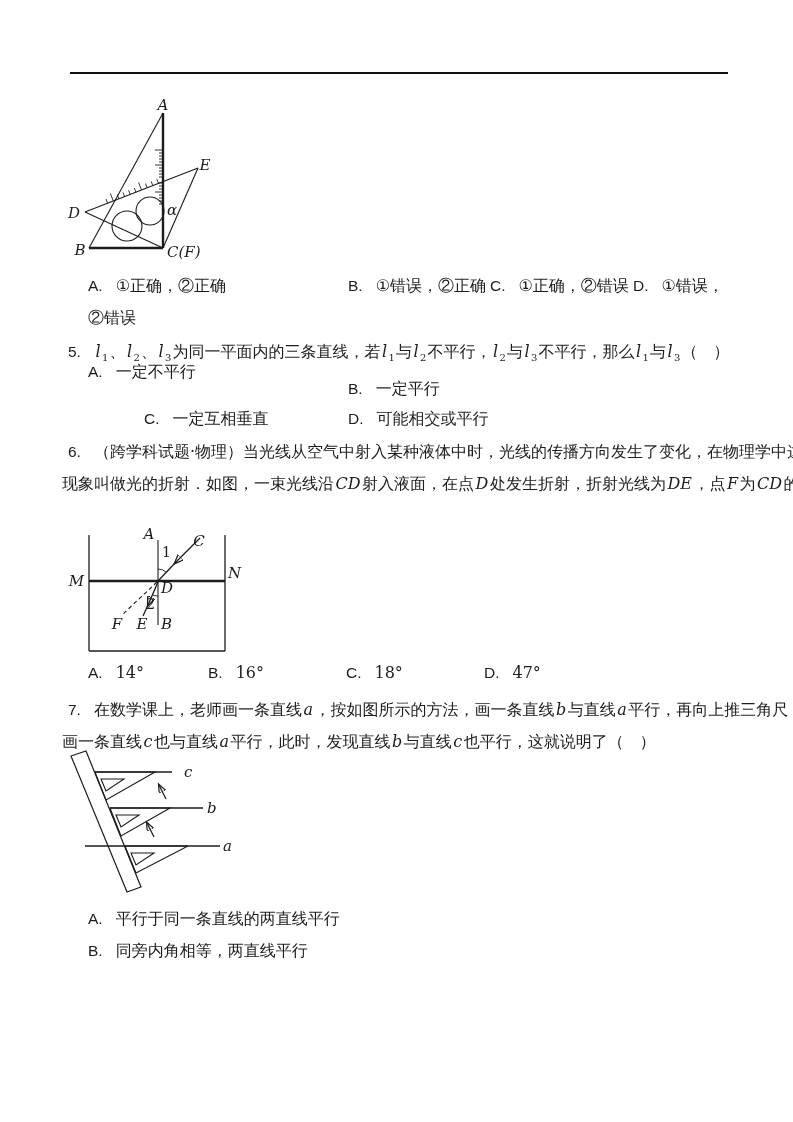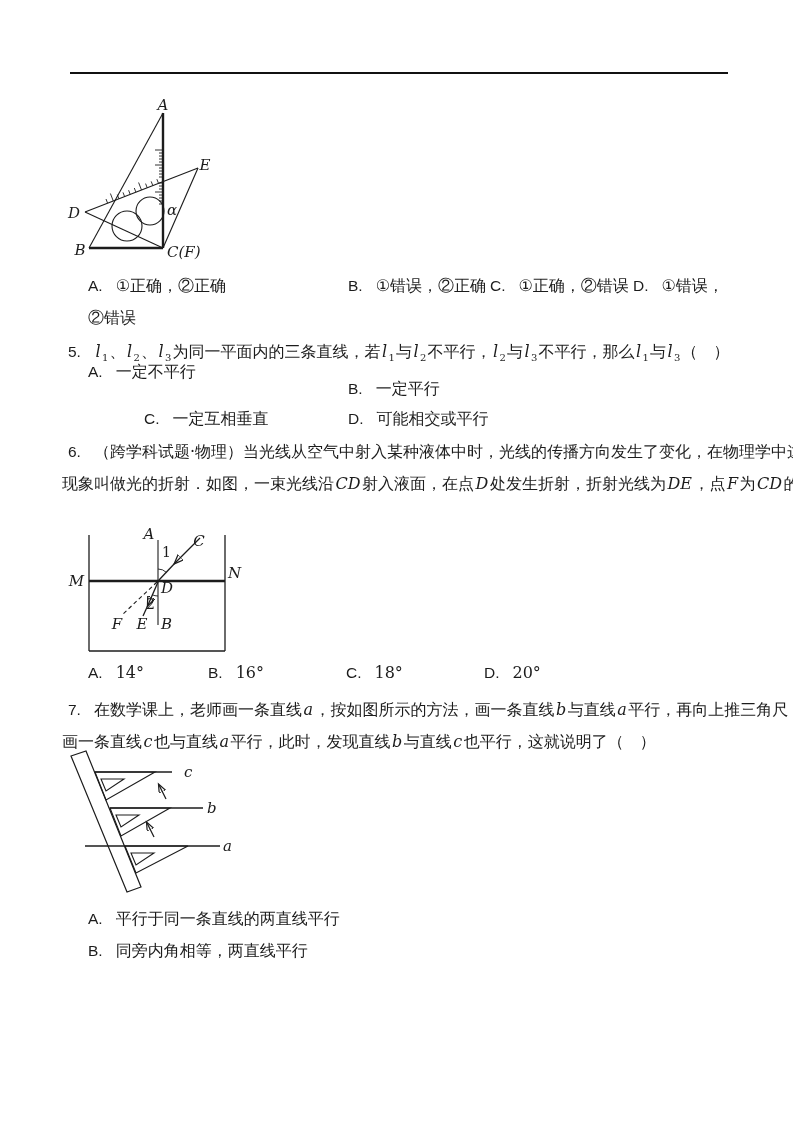--- a/index.html
+++ b/index.html
@@ -123,21 +123,21 @@
     <text class="lbl" x="117" y="629" text-anchor="middle">F</text>
     <text class="lbl" x="142" y="629" text-anchor="middle">E</text>
     <text class="lbl" x="161" y="629" text-anchor="start">B</text>
     <text class="num" x="162" y="557" text-anchor="start">1</text>
     <text class="num" x="146" y="609" text-anchor="start">2</text>
   </svg>
 
   <div class="tline" style="left:88px;top:661px;"><span class="sg-n">A.</span><span class="sg-m">14°</span></div>
   <div class="tline" style="left:208px;top:661px;"><span class="sg-n">B.</span><span class="sg-m">16°</span></div>
   <div class="tline" style="left:346px;top:661px;"><span class="sg-n">C.</span><span class="sg-m">18°</span></div>
-  <div class="tline" style="left:484px;top:661px;"><span class="sg-n">D.</span><span class="sg-m">20°</span></div>
+  <div class="tline" style="left:484px;top:661px;"><span class="sg-n">D.</span><span class="sg-m">47°</span></div>
 
   <div class="tline" style="left:68px;top:698px;"><span class="sg-q">7.</span><span class="sg-c">在数学课上，老师画一条直线</span><span class="sg-v">a</span><span class="sg-c">，按如图所示的方法，画一条直线</span><span class="sg-v">b</span><span class="sg-c">与直线</span><span class="sg-v">a</span><span class="sg-c">平行，再向上推三角尺，</span></div>
   <div class="tline" style="left:62px;top:730px;"><span class="sg-c">画一条直线</span><span class="sg-v">c</span><span class="sg-c">也与直线</span><span class="sg-v">a</span><span class="sg-c">平行，此时，发现直线</span><span class="sg-v">b</span><span class="sg-c">与直线</span><span class="sg-v">c</span><span class="sg-c">也平行，这就说明了（　）</span></div>
 
   <svg style="left:58px;top:744px;" width="182" height="166" viewBox="58 744 182 166">
     <defs>
       <marker id="ah3" markerWidth="9" markerHeight="8" refX="6.5" refY="3" orient="auto">
         <path d="M0,0 L7.5,3 L0,6 z" fill="#1c1c1c" stroke="none"></path>
       </marker>
     </defs>

